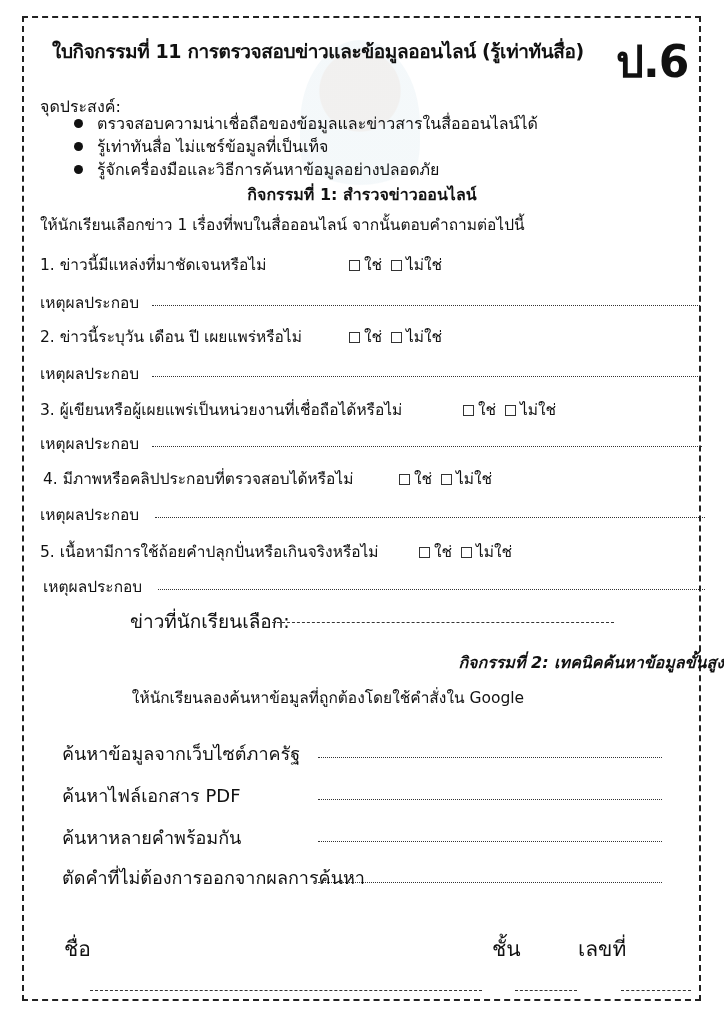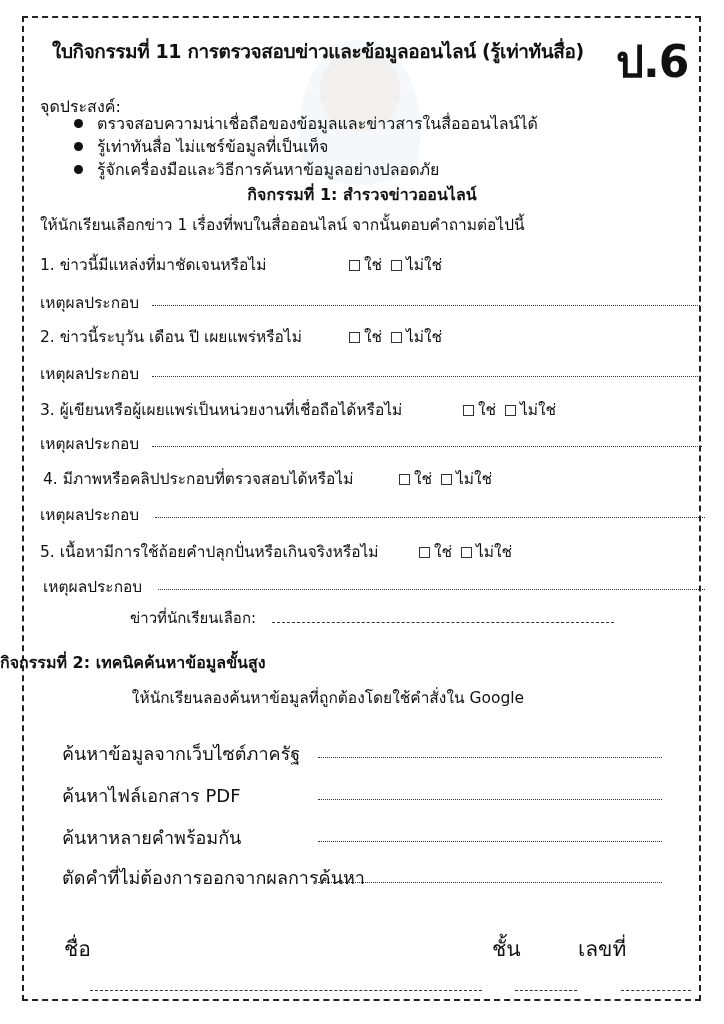--- a/index.html
+++ b/index.html
@@ -24,22 +24,22 @@
   .bullets li { font-size:16px; height:23px; line-height:23px; white-space:nowrap; display:flex; align-items:center; }
   .bullets .dot { width:9px; height:9px; background:#111; border-radius:50%; display:inline-block; margin-right:14px; }
   .h-act1 { left:0; width:724px; text-align:center; top:182px; font-size:16px; font-weight:bold; }
   .instr1 { left:40px; top:212px; font-size:15.5px; }
   .q { font-size:15.5px; }
   .opts { font-size:15.5px; }
   .box { display:inline-block; width:9px; height:9px; border:1px solid #333; margin:0 4px 1px 0; vertical-align:middle; }
   .reason { font-size:15.5px; }
   .dotline { position:absolute; border-bottom:1.5px dotted #333; height:0; }
   .dashline { position:absolute; border-bottom:1.5px dashed #333; height:0; }
-  .chosen { left:130px; top:606px; font-size:15px; }
-  .h-act2 { left:0; width:724px; text-align:left; top:650px; font-size:16px; font-weight:bold; }
+  .chosen { left:130px; top:606px; font-size:19px; }
+  .h-act2 { left:0; width:724px; text-align:right; top:650px; font-size:16px; font-weight:bold;font-style:italic; }
   .instr2 { left:0; width:656px; text-align:center; top:685px; font-size:15.5px; }
   .search-label { font-size:18px; left:62px;text-align:right; }
   .foot { font-size:21px; top:932px; }
 </style>
 </head>
 <body>
 
 <div class="frame"></div>
 <div class="watermark"></div>
 

